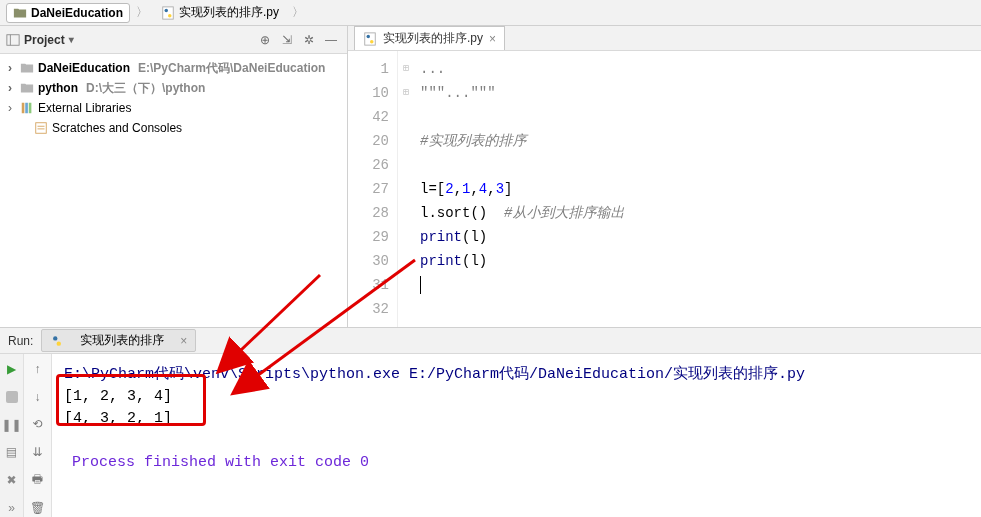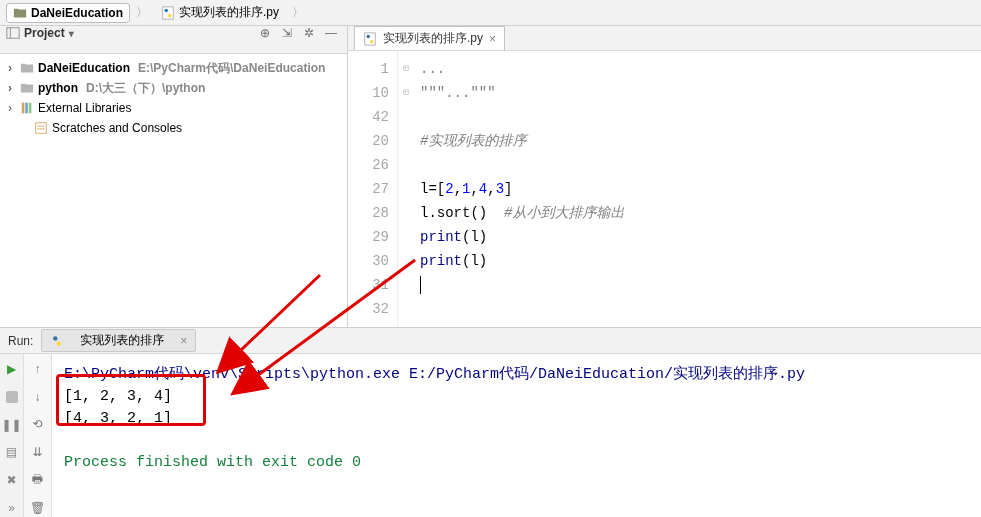--- a/index.html
+++ b/index.html
@@ -42,21 +42,21 @@
   }
   
   .project-panel {
     width: 348px;
     border-right: 1px solid #d0d0d0;
     background: #fff;
     display: flex;
     flex-direction: column;
   }
   .project-header {
-    display: flex; align-items: flex-start;
+    display: flex; align-items: center;
     height: 28px;
     background: #f2f2f2;
     border-bottom: 1px solid #d9d9d9;
     padding: 0 6px;
   }
   .project-header .title {
     display: flex; align-items: center; gap: 4px;
     font-weight: bold;
     color: #333;
   }
@@ -213,21 +213,21 @@
   .console {
     flex: 1;
     padding: 10px 12px;
     font-family: "Consolas", "Courier New", monospace;
     font-size: 15px;
     line-height: 22px;
     color: #000;
     position: relative;
   }
   .console .path { color: #000080; }
-  .console .exit { color: #15803d; margin-top: 22px; }
+  .console .exit { color: #6d28d9; margin-top: 22px; margin-left: 8px; }
   .highlight-box {
     position: absolute;
     border: 3px solid #e00000;
     border-radius: 4px;
     pointer-events: none;
   }
   svg.arrow-svg {
     position: absolute;
     pointer-events: none;
   }

